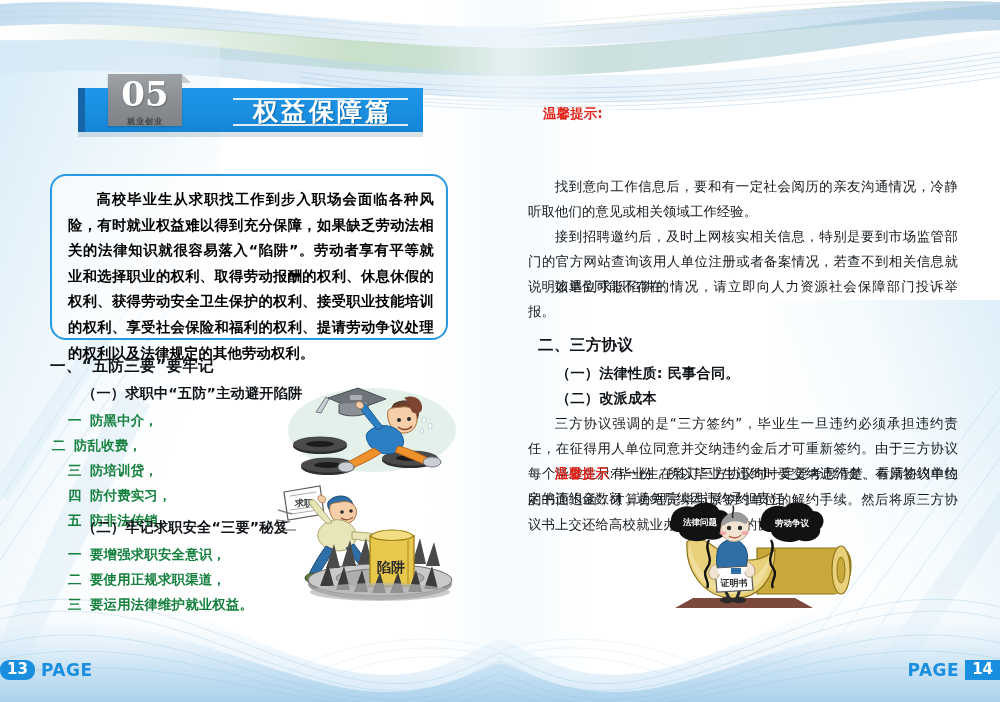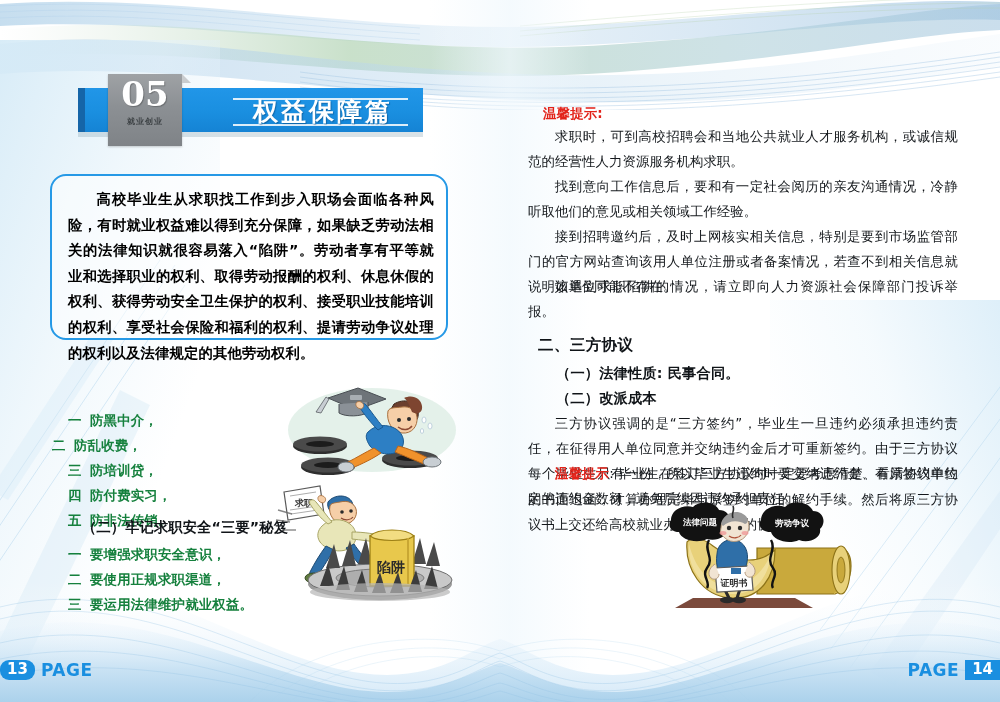--- a/index.html
+++ b/index.html
@@ -54,21 +54,21 @@
     position:absolute;left:150px;top:6px;width:190px;height:34px;
     display:flex;align-items:center;justify-content:center;
     color:#ffffff;font-size:25px;font-weight:bold;letter-spacing:3px;
     font-family:"DejaVu Serif","Liberation Serif",serif;
     text-shadow:1px 1px 1px rgba(0,60,110,.45);
     white-space:nowrap;
   }
 
   
   .num-badge{
-    position:absolute;left:30px;top:-14px;width:74px;height:72px;
+    position:absolute;left:30px;top:-14px;width:74px;height:52px;
     background:linear-gradient(180deg,#9fa2a5 0%,#8c9094 45%,#7f8387 100%);
     box-shadow:0 1px 2px rgba(0,0,0,.2);
     text-decoration:underline;
   }
   .num-badge .fold{
     position:absolute;right:-9px;top:0;width:9px;height:9px;
     background:#c9ccce;
     clip-path:polygon(0 0,100% 100%,0 100%);
   }
   .num-badge .num{
@@ -286,21 +286,23 @@
       <div class="fold"></div>
       <div class="num">05</div>
       <div class="sub">就业创业</div>
     </div>
   </div>
 
   <div class="intro-box">
     <div class="intro-text">高校毕业生从求职找工作到步入职场会面临各种风险，有时就业权益难以得到充分保障，如果缺乏劳动法相关的法律知识就很容易落入“陷阱”。劳动者享有平等就业和选择职业的权利、取得劳动报酬的权利、休息休假的权利、获得劳动安全卫生保护的权利、接受职业技能培训的权利、享受社会保险和福利的权利、提请劳动争议处理的权利以及法律规定的其他劳动权利。</div>
   </div>
 
-
+  <div class="l-h1" style="left:50px;top:356px;">一、“五防三要”要牢记</div>
+
+  <div class="l-h2" style="left:82px;top:384px;">（一）求职中“五防”主动避开陷阱</div>
 
   <div class="l-item" style="left:68px;top:412px;">
     <span class="mk">一</span><span>防黑中介，</span>
   </div>
   <div class="l-item" style="left:52px;top:437px;">
     <span class="mk">二</span><span>防乱收费，</span>
   </div>
   <div class="l-item" style="left:68px;top:462px;">
     <span class="mk">三</span><span>防培训贷，</span>
   </div>
@@ -327,21 +329,20 @@
   </div>
   <div class="l-item" style="left:68px;top:596px;">
     <span class="mk">三</span><span>要运用法律维护就业权益。</span>
   </div>
   <div class="l-item" style="left:68px;top:571px;">
     <span class="mk">二</span><span>要使用正规求职渠道，</span>
   </div>
 
   <div class="r-tip-label" style="left:543px;top:105px;">温馨提示:</div>
 
-  <div class="r-para" style="left:528px;top:124px;">求职时，可到高校招聘会和当地公共就业人才服务机构，或诚信规范的经营性人力资源服务机构求职。</div>
   <div class="r-para" style="left:528px;top:174px;">找到意向工作信息后，要和有一定社会阅历的亲友沟通情况，冷静听取他们的意见或相关领域工作经验。</div>
   <div class="r-para" style="left:528px;top:224px;">接到招聘邀约后，及时上网核实相关信息，特别是要到市场监管部门的官方网站查询该用人单位注册或者备案情况，若查不到相关信息就说明该单位可能不存在。</div>
   <div class="r-para" style="left:528px;top:274px;">如遇到求职陷阱的情况，请立即向人力资源社会保障部门投诉举报。</div>
 
   <div class="r-h1" style="left:538px;top:335px;">二、三方协议</div>
   <div class="r-h2" style="left:556px;top:364px;">（一）法律性质: 民事合同。</div>
   <div class="r-h2" style="left:556px;top:389px;">（二）改派成本</div>
 
   <div class="r-para" style="left:528px;top:411px;">三方协议强调的是“三方签约”，毕业生一旦违约必须承担违约责任，在征得用人单位同意并交纳违约金后才可重新签约。由于三方协议每个毕业生只有一份，所以毕业生违约时要交纳违约金、有原签约单位的书面退函，才算办理完毕与原签约单位的解约手续。然后将原三方协议书上交还给高校就业办，并换取新的协议书。</div>
 

